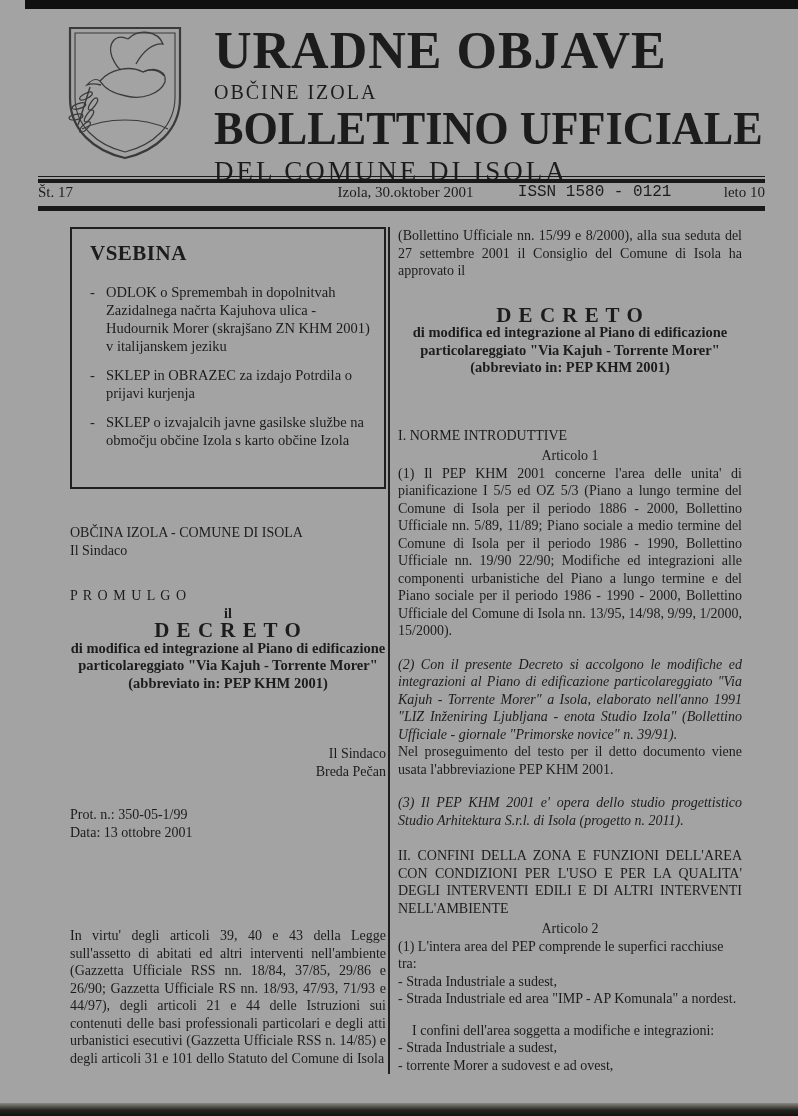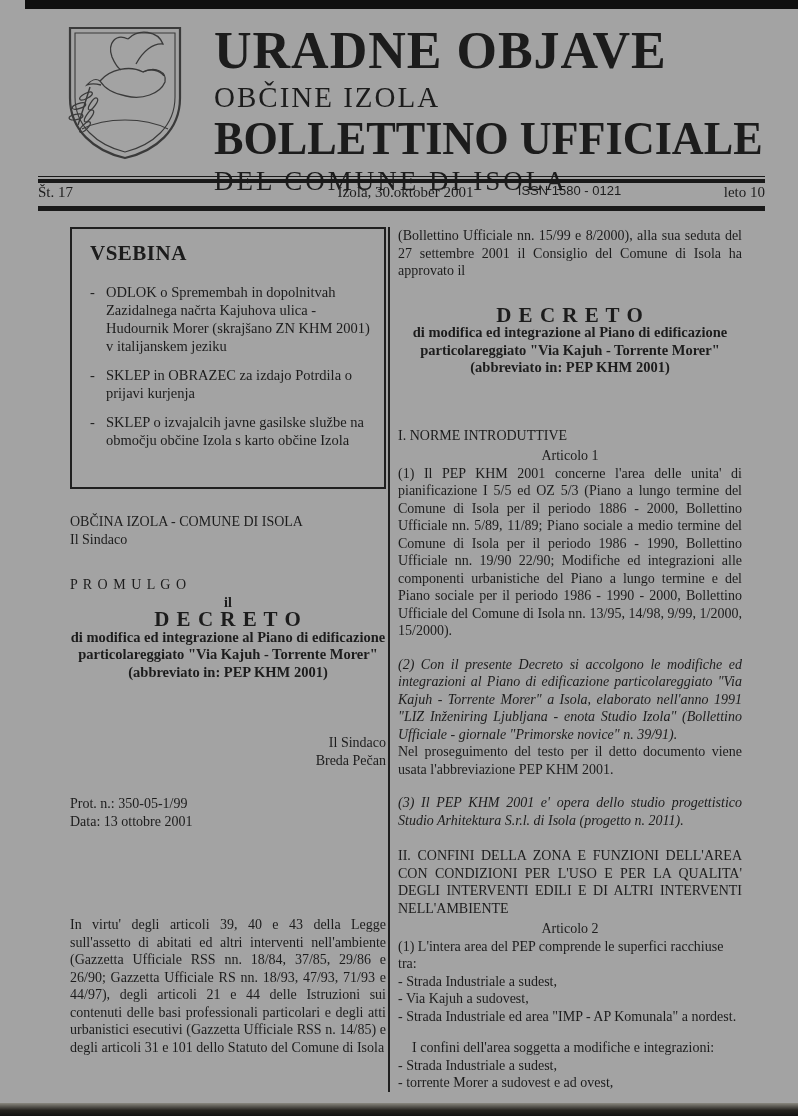--- a/index.html
+++ b/index.html
@@ -11,45 +11,45 @@
   }
   .top-band { position:absolute; top:0; left:25px; right:0; height:9px; background:#101010; }
   .bottom-band { position:absolute; bottom:0; left:0; right:0; height:13px;
     background:linear-gradient(#8a8880 0%, #262420 55%, #111 100%); }
 
   
   .masthead { position:absolute; top:24px; left:66px; right:50px; display:flex; }
   .coat { width:118px; height:138px; margin-right:30px; flex:0 0 auto; }
   .titles { flex:1; min-width:0; }
   .title-sl { font-size:52px; font-weight:bold; letter-spacing:1px; line-height:1.02; white-space:nowrap; }
-  .sub-sl   { font-size:29px; letter-spacing:2px; margin-top:4px; white-space:nowrap; }
+  .sub-sl   { font-size:20px; letter-spacing:2px; margin-top:4px; white-space:nowrap; }
   .title-it { font-size:47px; font-weight:bold; line-height:1.0; margin-top:1px;
               transform:scaleX(0.94); transform-origin:left center; white-space:nowrap; }
   .sub-it   { font-size:27px; letter-spacing:3px; margin-top:4px; white-space:nowrap; }
 
   
   .rule { position:absolute; left:38px; right:33px; background:#191919; }
   .rule-thin  { top:176px; height:1px; }
   .rule-thick { top:179px; height:4px; }
   .rule-bottom{ top:206px; height:5px; }
   .info-bar { position:absolute; top:183px; left:38px; right:33px; height:21px; font-size:15px; }
   .info-issue { position:absolute; left:0; top:1px; }
   .info-date  { position:absolute; left:8px; right:0; text-align:center; top:1px; }
-  .info-issn  { position:absolute; left:66%; top:0; font-family:Liberation Sans, sans-serif; font-size:13px; }
+  .info-issn  { position:absolute; left:66%; top:0; font-family:Liberation Mono, monospace; font-size:16px; }
   .info-year  { position:absolute; right:0; top:1px; }
 
   
   .content { position:absolute; top:227px; left:70px; right:56px; display:flex; min-height:838px; }
   .col-left { width:316px; flex:0 0 316px; }
   .col-right { flex:1; border-left:2px solid #1f1f1f; margin-left:2px; padding-left:8px; }
   .col-left, .col-right { font-size:14px; line-height:17.5px; }
   p.j { text-align:justify; }
 
   
-  .toc-box { border:2px solid #1f1f1f; height:262px; padding:16px 12px 10px 18px; margin-bottom:24px; }
+  .toc-box { border:2px solid #1f1f1f; height:262px; padding:16px 12px 10px 18px; margin-bottom:35px; }
   .toc-title { font-size:21px; font-weight:bold; letter-spacing:0.5px; margin-bottom:20px; }
   .toc-item { display:flex; margin-bottom:11px; font-size:14.5px; line-height:18px; }
   .toc-marker { flex:0 0 16px; }
   .toc-text { flex:1; }
 
   .org { margin-bottom:28px; }
   .preamble { margin-bottom:36px; }
   .promulgo { letter-spacing:1px; }
   .decree-block { text-align:center; font-weight:bold; line-height:17.5px; }
   .decree-title { font-size:21px; letter-spacing:1px; }
@@ -181,21 +181,20 @@
       <p class="j rc-p">(1) Il PEP KHM 2001 concerne l'area delle unita' di pianificazione I 5/5 ed OZ 5/3 (Piano a lungo termine del Comune di Isola per il periodo 1886 - 2000, Bollettino Ufficiale nn. 5/89, 11/89; Piano sociale a medio termine del Comune di Isola per il periodo 1986 - 1990, Bollettino Ufficiale nn. 19/90 22/90; Modifiche ed integrazioni alle componenti urbanistiche del Piano a lungo termine e del Piano sociale per il periodo 1986 - 1990 - 2000, Bollettino Ufficiale del Comune di Isola nn. 13/95, 14/98, 9/99, 1/2000, 15/2000).</p>
       <p class="j gap16">(2) Con il presente Decreto si accolgono le modifiche ed integrazioni al Piano di edificazione particolareggiato "Via Kajuh - Torrente Morer" a Isola, elaborato nell'anno 1991 "LIZ Inženiring Ljubljana - enota Studio Izola" (Bollettino Ufficiale - giornale "Primorske novice" n. 39/91).</p>
       <p class="j">Nel proseguimento del testo per il detto documento viene usata l'abbreviazione PEP KHM 2001.</p>
       <p class="j gap16">(3) Il PEP KHM 2001 e' opera dello studio progettistico Studio Arhitektura S.r.l. di Isola (progetto n. 2011).</p>
 
       <div class="sec-head2">II. CONFINI DELLA ZONA E FUNZIONI DELL'AREA CON CONDIZIONI PER L'USO E PER LA QUALITA' DEGLI INTERVENTI EDILI E DI ALTRI INTERVENTI NELL'AMBIENTE</div>
 
       <div class="art-head">Articolo 2</div>
       <p>(1) L'intera area del PEP comprende le superfici racchiuse tra:</p>
       <div>- Strada Industriale a sudest,</div>
-      <div>- Via Kajuh a sudovest,</div>
       <div>- Strada Industriale ed area "IMP - AP Komunala" a nordest.</div>
 
       <p class="indent gap14">I confini dell'area soggetta a modifiche e integrazioni:</p>
       <div>- Strada Industriale a sudest,</div>
       <div>- torrente Morer a sudovest e ad ovest,</div>
 
     </div>
   </div>
 
   <div class="bottom-band"></div>

